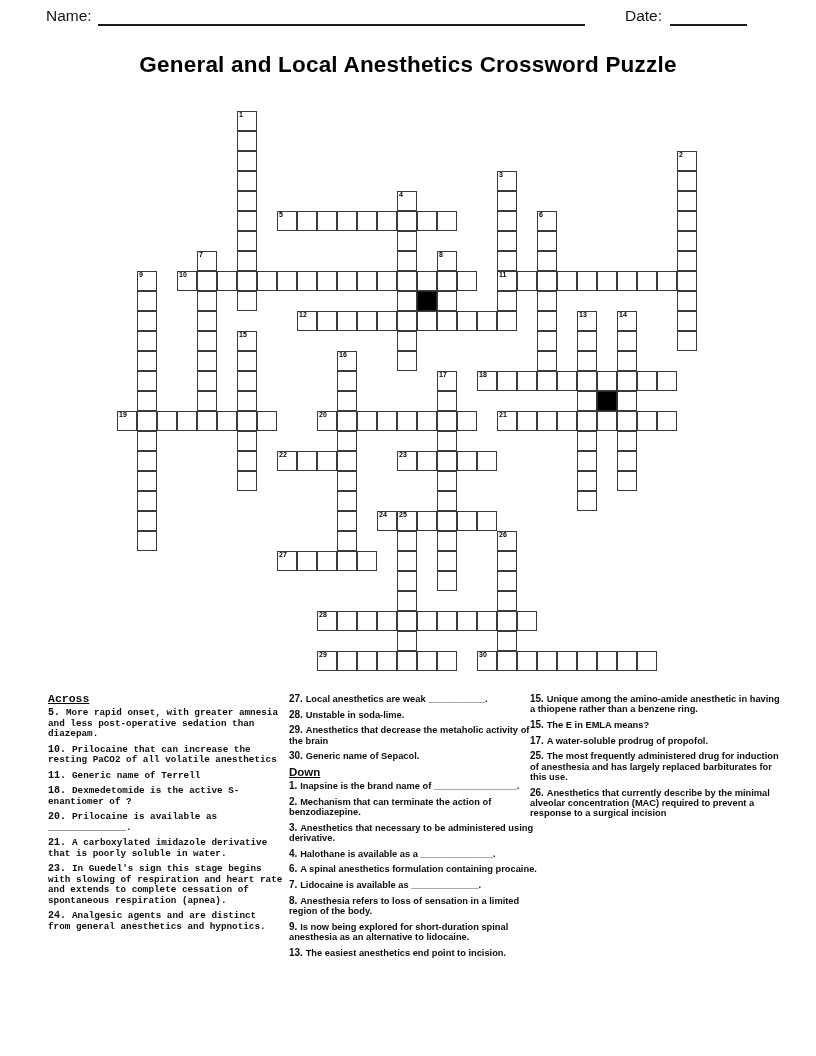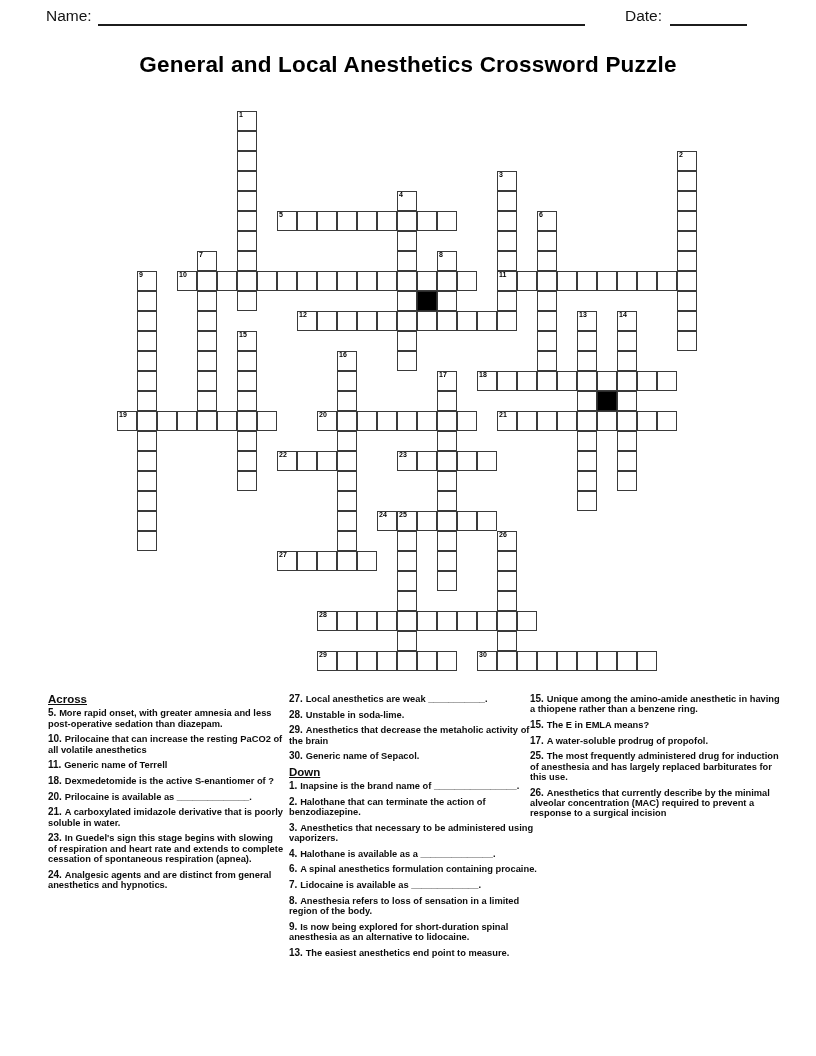--- a/index.html
+++ b/index.html
@@ -331,46 +331,46 @@
     <div class="cell" style="left: 440px; top: 540px;"></div>
     <div class="cell" style="left: 460px; top: 540px;"></div>
     <div class="cell" style="left: 480px; top: 540px;"></div>
     <div class="cell" style="left: 500px; top: 540px;"></div>
     <div class="cell" style="left: 520px; top: 540px;"></div>
     <div class="cell black" style="left: 300px; top: 180px;"></div>
     <div class="cell black" style="left: 480px; top: 280px;"></div>
   </div>
 
 <div id="clues">
-    <div class="clue-col" style="left: 48px; width: 236px;">
+    <div class="clue-col" style="left: 48px; width: 236px; font-family: Liberation Mono, monospace;">
       <div class="clue-head">Across</div>
       <div class="clue"><span class="cn">5. </span><span>More rapid onset, with greater amnesia and less post-operative sedation than diazepam.</span></div>
       <div class="clue"><span class="cn">10. </span><span>Prilocaine that can increase the resting PaCO2 of all volatile anesthetics</span></div>
       <div class="clue"><span class="cn">11. </span><span>Generic name of Terrell</span></div>
       <div class="clue"><span class="cn">18. </span><span>Dexmedetomide is the active S-enantiomer of ?</span></div>
       <div class="clue"><span class="cn">20. </span><span>Prilocaine is available as ______________.</span></div>
       <div class="clue"><span class="cn">21. </span><span>A carboxylated imidazole derivative that is poorly soluble in water.</span></div>
       <div class="clue"><span class="cn">23. </span><span>In Guedel's sign this stage begins with slowing of respiration and heart rate and extends to complete cessation of spontaneous respiration (apnea).</span></div>
       <div class="clue"><span class="cn">24. </span><span>Analgesic agents and are distinct from general anesthetics and hypnotics.</span></div>
     </div>
     <div class="clue-col" style="left: 289px; width: 252px;">
       <div class="clue"><span class="cn">27. </span><span>Local anesthetics are weak ___________.</span></div>
       <div class="clue"><span class="cn">28. </span><span>Unstable in soda-lime.</span></div>
       <div class="clue"><span class="cn">29. </span><span>Anesthetics that decrease the metaholic activity of the brain</span></div>
       <div class="clue"><span class="cn">30. </span><span>Generic name of Sepacol.</span></div>
       <div class="clue-head">Down</div>
       <div class="clue"><span class="cn">1. </span><span>Inapsine is the brand name of ________________.</span></div>
-      <div class="clue"><span class="cn">2. </span><span>Halothane that can terminate the action of benzodiazepine.</span></div>
-      <div class="clue"><span class="cn">3. </span><span>Anesthetics that necessary to be administered using vaporizers.</span></div>
+      <div class="clue"><span class="cn">2. </span><span>Mechanism that can terminate the action of benzodiazepine.</span></div>
+      <div class="clue"><span class="cn">3. </span><span>Anesthetics that necessary to be administered using derivative.</span></div>
       <div class="clue"><span class="cn">4. </span><span>Halothane is available as a ______________.</span></div>
       <div class="clue"><span class="cn">6. </span><span>A spinal anesthetics formulation containing procaine.</span></div>
       <div class="clue"><span class="cn">7. </span><span>Lidocaine is available as _____________.</span></div>
       <div class="clue"><span class="cn">8. </span><span>Anesthesia refers to loss of sensation in a limited region of the body.</span></div>
       <div class="clue"><span class="cn">9. </span><span>Is now being explored for short-duration spinal anesthesia as an alternative to lidocaine.</span></div>
-      <div class="clue"><span class="cn">13. </span><span>The easiest anesthetics end point to measure.</span></div>
+      <div class="clue"><span class="cn">13. </span><span>The easiest anesthetics end point to incision.</span></div>
     </div>
     <div class="clue-col" style="left: 530px; width: 252px;">
       <div class="clue"><span class="cn">15. </span><span>Unique among the amino-amide anesthetic in having a thiopene rather than a benzene ring.</span></div>
       <div class="clue"><span class="cn">15. </span><span>The E in EMLA means?</span></div>
       <div class="clue"><span class="cn">17. </span><span>A water-soluble prodrug of propofol.</span></div>
       <div class="clue"><span class="cn">25. </span><span>The most frequently administered drug for induction of anesthesia and has largely replaced barbiturates for this use.</span></div>
       <div class="clue"><span class="cn">26. </span><span>Anesthetics that currently describe by the minimal alveolar concentration (MAC) required to prevent a response to a surgical incision</span></div>
     </div>
   </div>
 

